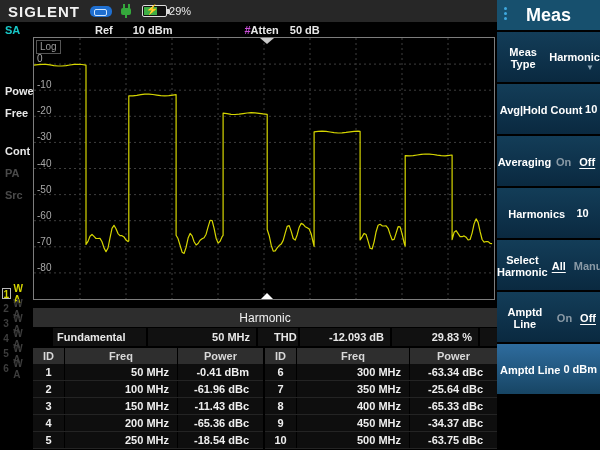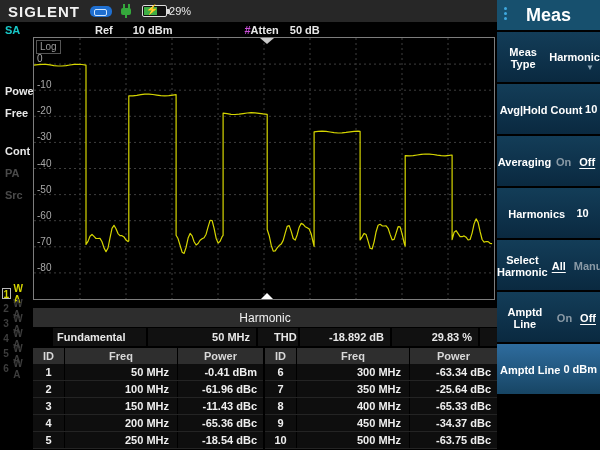--- a/index.html
+++ b/index.html
@@ -75,21 +75,21 @@
   
   .tables { position:absolute; left:33px; top:348px; width:464px; height:84px; display:flex; }
   .htable { background:#000; }
   .htable.lt { width:230px; margin-right:2px; } .htable.rt { width:232px; }
   .trow { display:flex; height:17px; font-size:11px; }
   .trow.head { height:16px; background:#2e2e2e; color:#d8d8d8; font-weight:bold; }
   .trow.body { background:#0e0e0e; border-bottom:1px solid #242424; color:#efefef; font-weight:bold; }
   .tc { display:flex; align-items:center; border-right:1px solid #000; }
   .tc.id { width:32px; justify-content:center; }
   .tc.freq { width:113px; justify-content:flex-end; padding-right:8px; }
-  .tc.pow { flex:1; justify-content:flex-end; padding-right:6px; border-right:none; }
+  .tc.pow { flex:1; justify-content:flex-end; padding-right:14px; border-right:none; }
   .trow.head .tc { justify-content:center; padding:0; }
   
   .menu { position:absolute; left:497px; top:0; width:103px; height:450px; background:#000; }
   .menu-head { position:relative; height:30px; background:#17506e;
     display:flex; align-items:center; justify-content:center;
     font-size:18px; font-weight:bold; color:#fff; margin-bottom:2px; cursor:pointer; }
   .dots-ic { position:absolute; left:7px; top:7px; display:flex; flex-direction:column; }
   .dots-ic i { width:3px; height:3px; border-radius:50%; background:#3fa9e0; margin-bottom:2px; }
   .mi { position:relative; height:50px; margin-bottom:2px;
     background:linear-gradient(#133d58, #0a2940);
@@ -204,21 +204,21 @@
 </div>
 
 <div class="harmbar">
   <span>Harmonic</span>
 </div>
 
 <div class="fundrow">
   <div class="fcell lab">Fundamental</div>
   <div class="fcell r f-freq">50 MHz</div>
   <div class="fcell f-thd">THD</div>
-  <div class="fcell r f-db">-18.892 dB</div>
+  <div class="fcell r f-db">-12.093 dB</div>
   <div class="fcell r f-pct">29.83 %</div>
   <div class="fcell f-fill"></div>
 </div>
 
 <div class="tables">
   <div class="htable lt" id="table-left">
       <div class="trow head">
         <div class="tc id">ID</div>
         <div class="tc freq">Freq</div>
         <div class="tc pow">Power</div>

